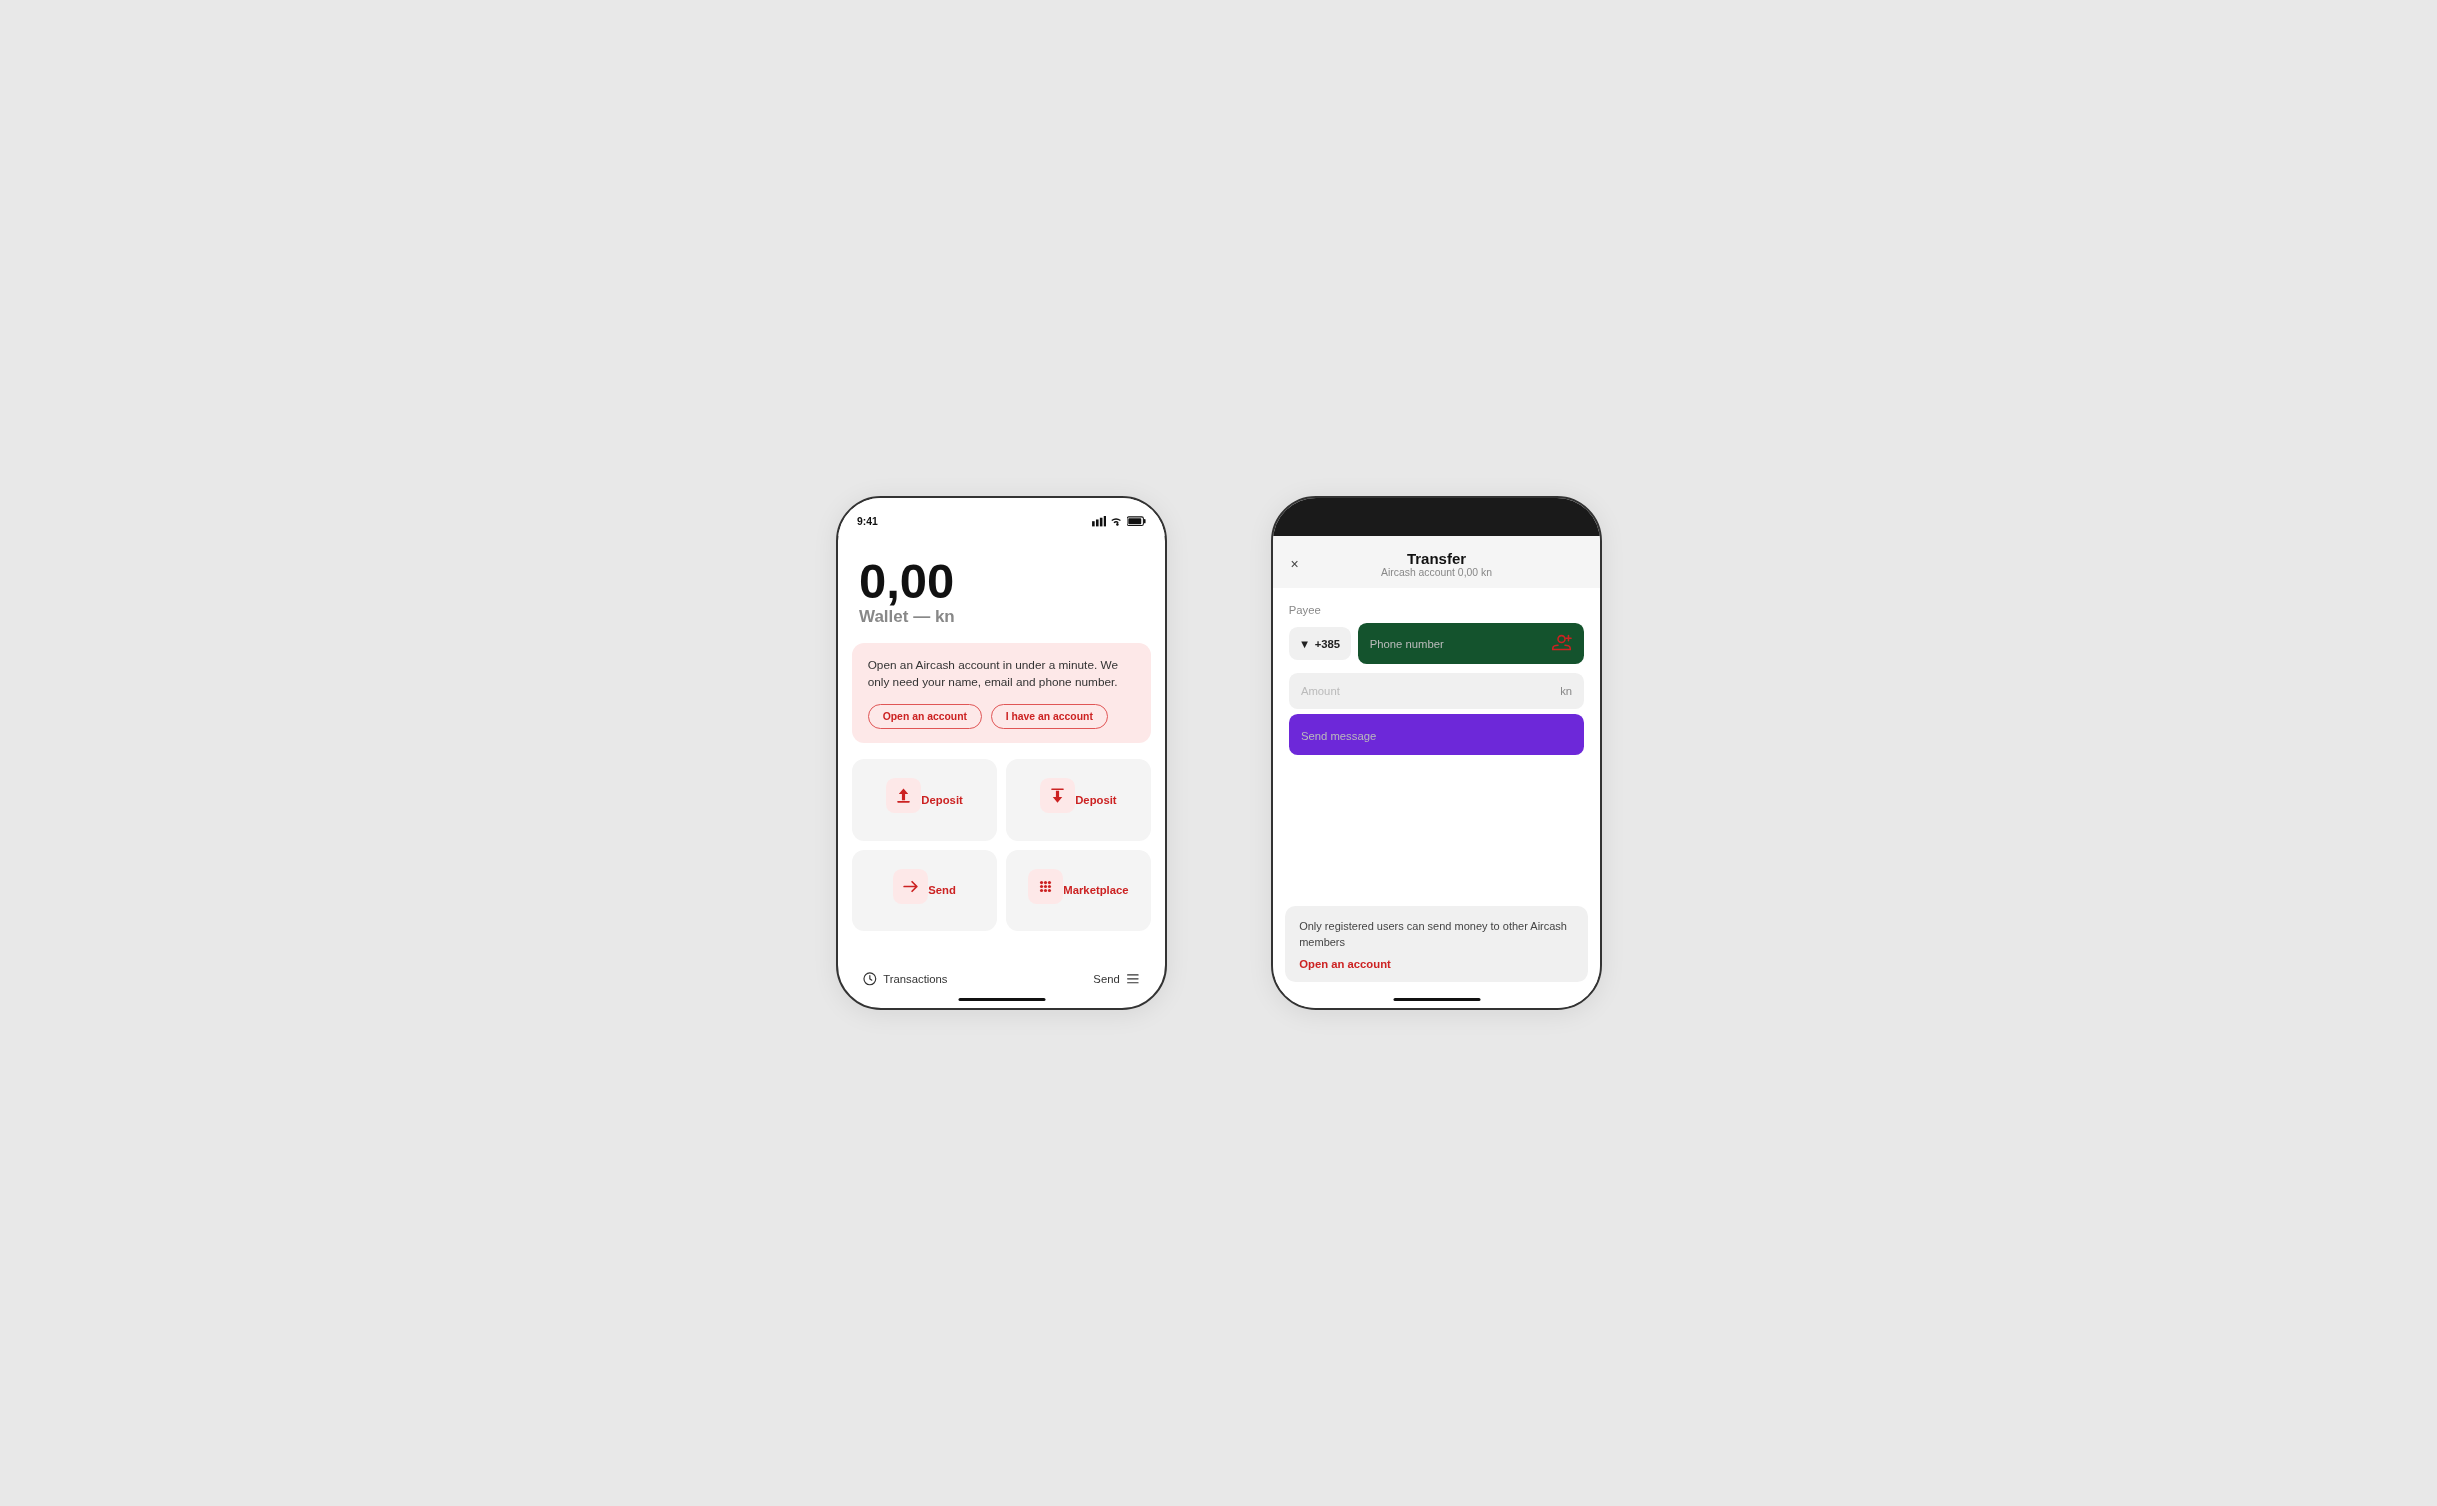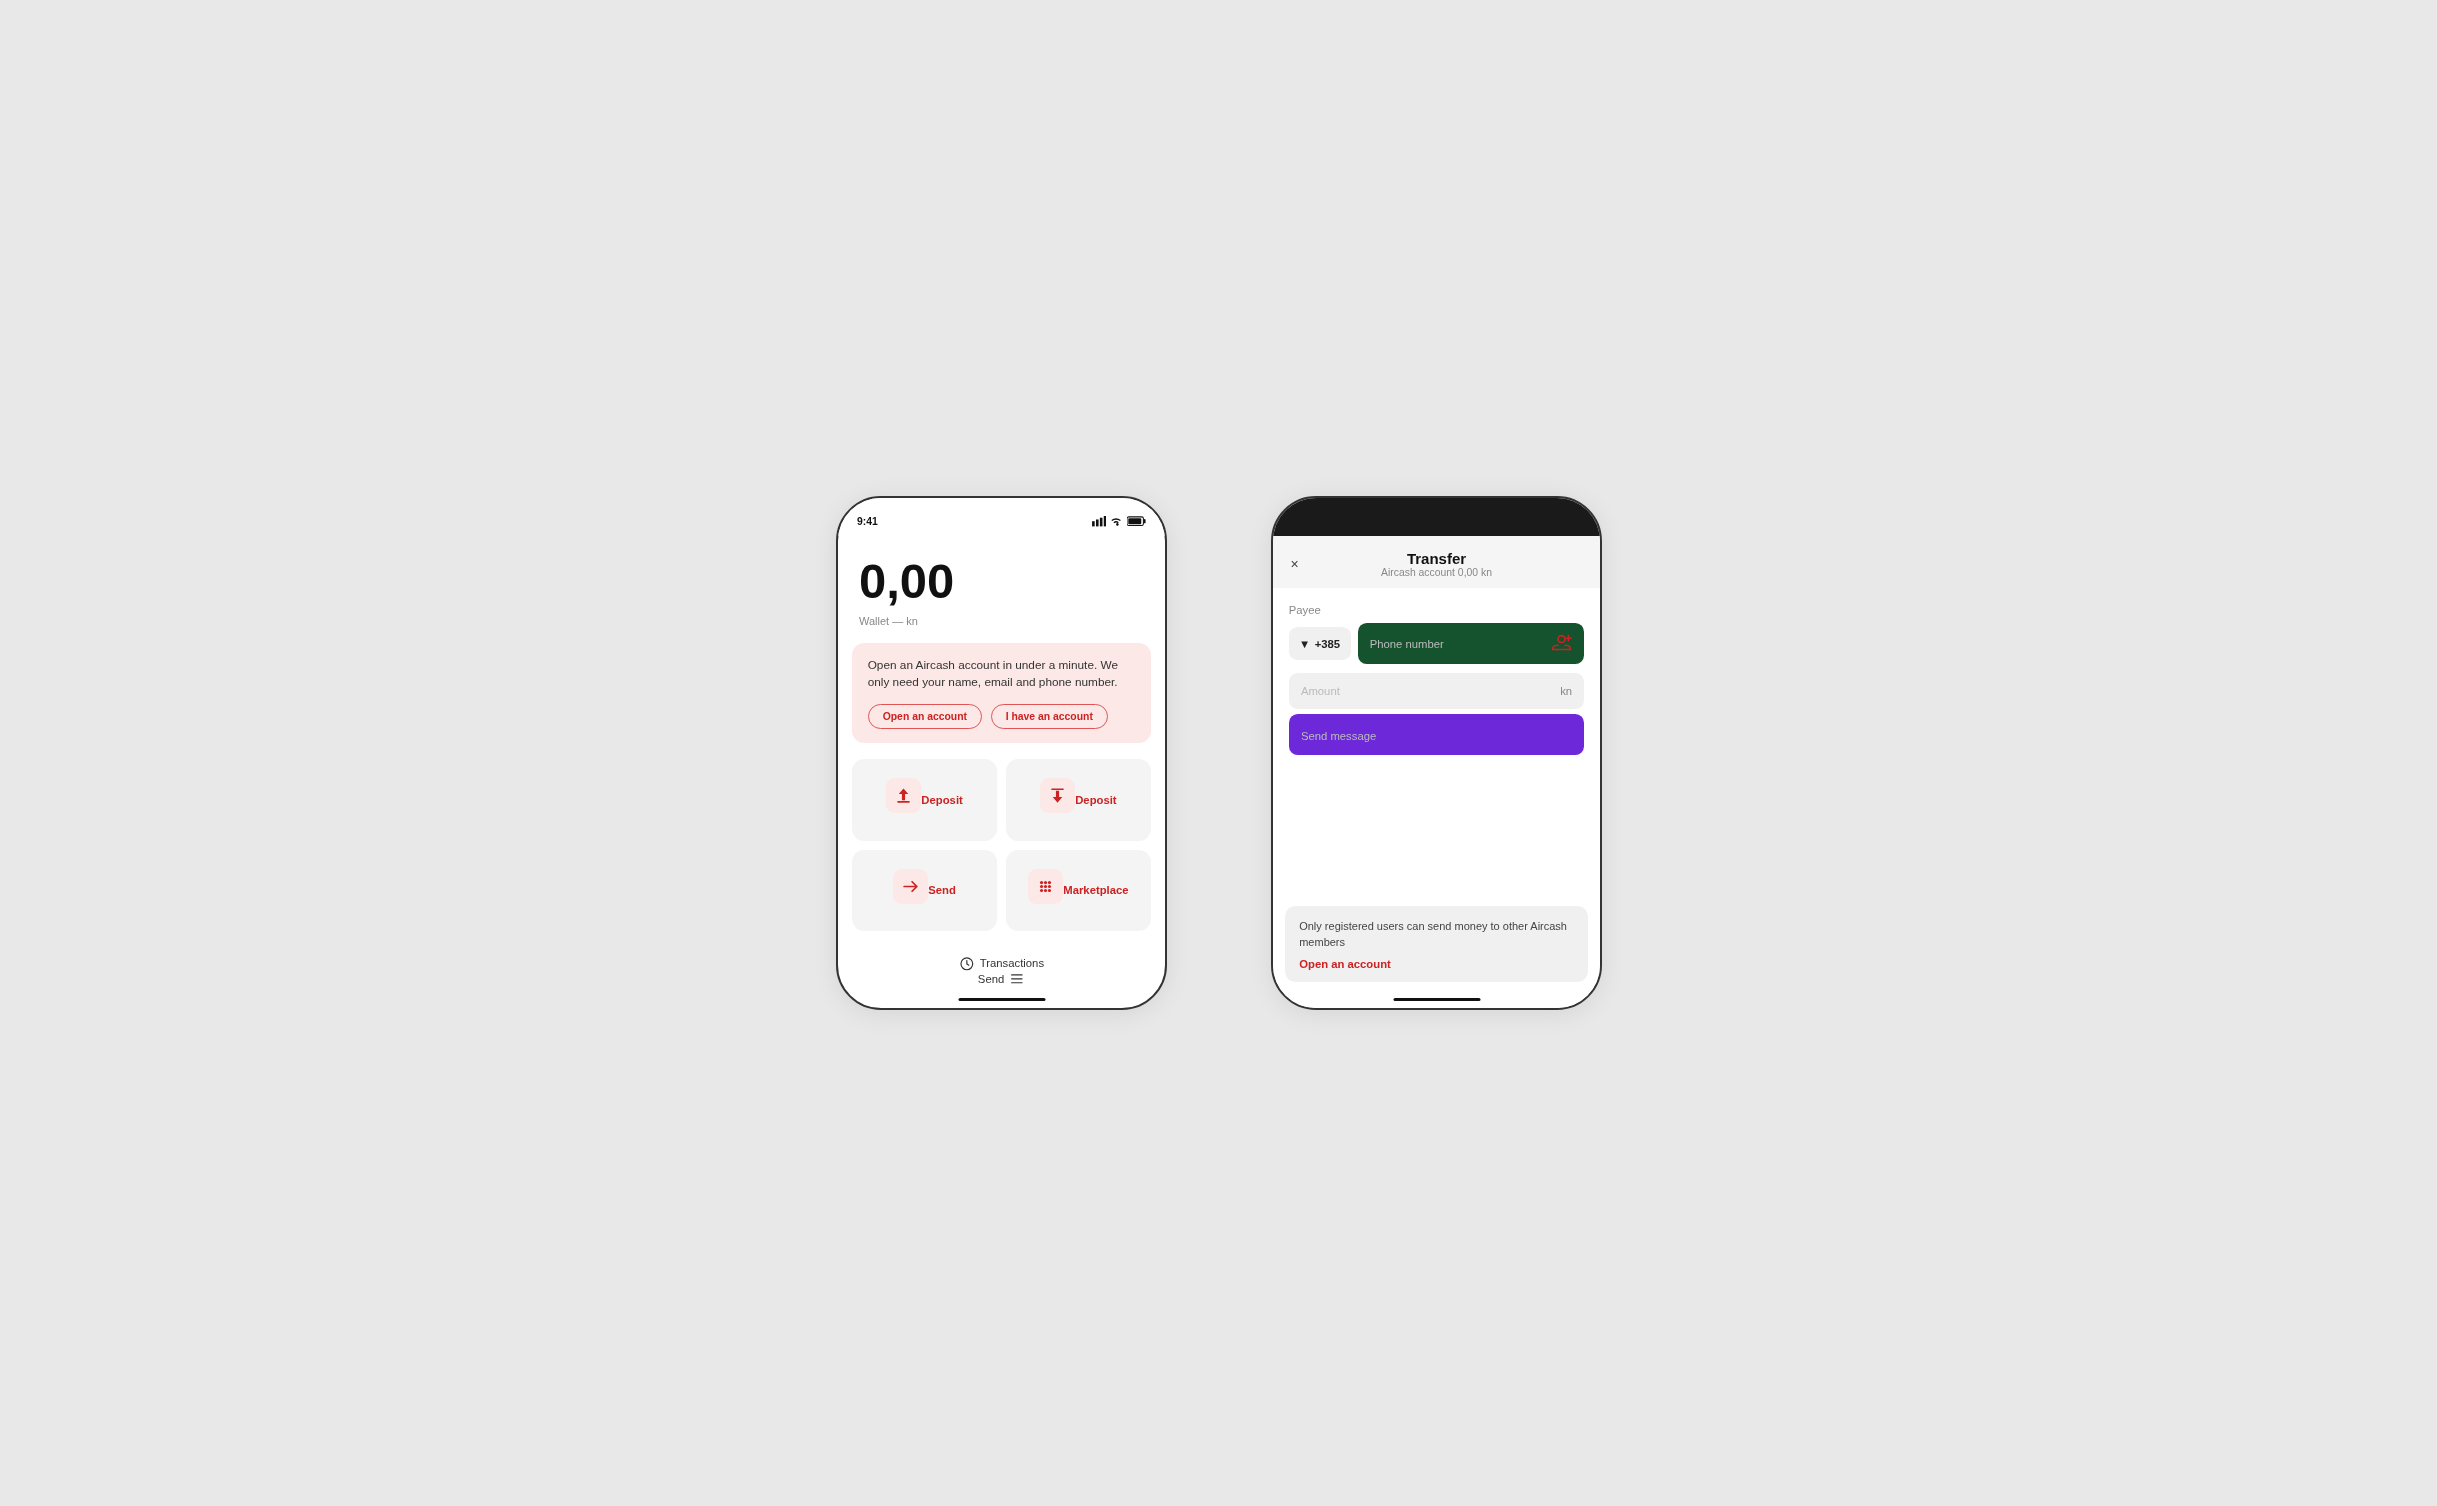--- a/index.html
+++ b/index.html
@@ -77,23 +77,24 @@
     }
 
     .phone1 .balance-amount {
       font-size: 49px;
       font-weight: 800;
       color: #111;
       line-height: 1;
     }
 
     .phone1 .balance-label {
-      font-size: 11px;
+      font-size: 17px;
       color: #888;
-      margin-top: 9px;
+      margin-top: 1px;
+      font-weight: bold;
     }
 
     .phone1 .promo-card {
       margin: 15.7px 14px 0;
       background: #fde8e8;
       border-radius: 12.2px;
       padding: 14px 15.7px;
     }
 
     .phone1 .promo-text {
@@ -160,21 +161,20 @@
     }
 
     .phone1 .bottom-nav {
       position: absolute;
       bottom: 21px;
       left: 0; right: 0;
       display: flex;
       align-items: center;
       justify-content: space-between;
       padding: 0 24.4px;
-      flex-direction: column;
     }
 
     .phone1 .nav-item {
       display: flex;
       align-items: center;
       gap: 5.2px;
       font-size: 11.3px;
       font-weight: 500;
       color: #333;
       cursor: pointer;

